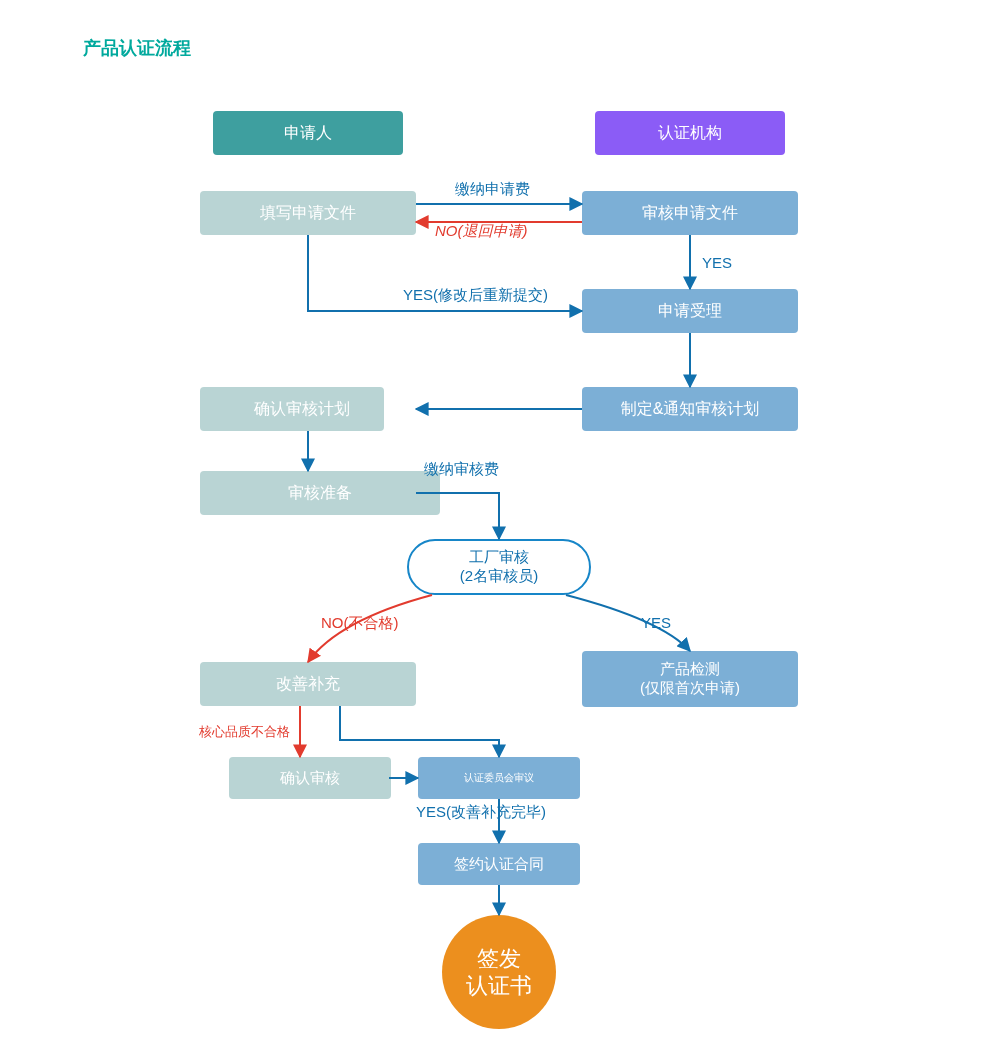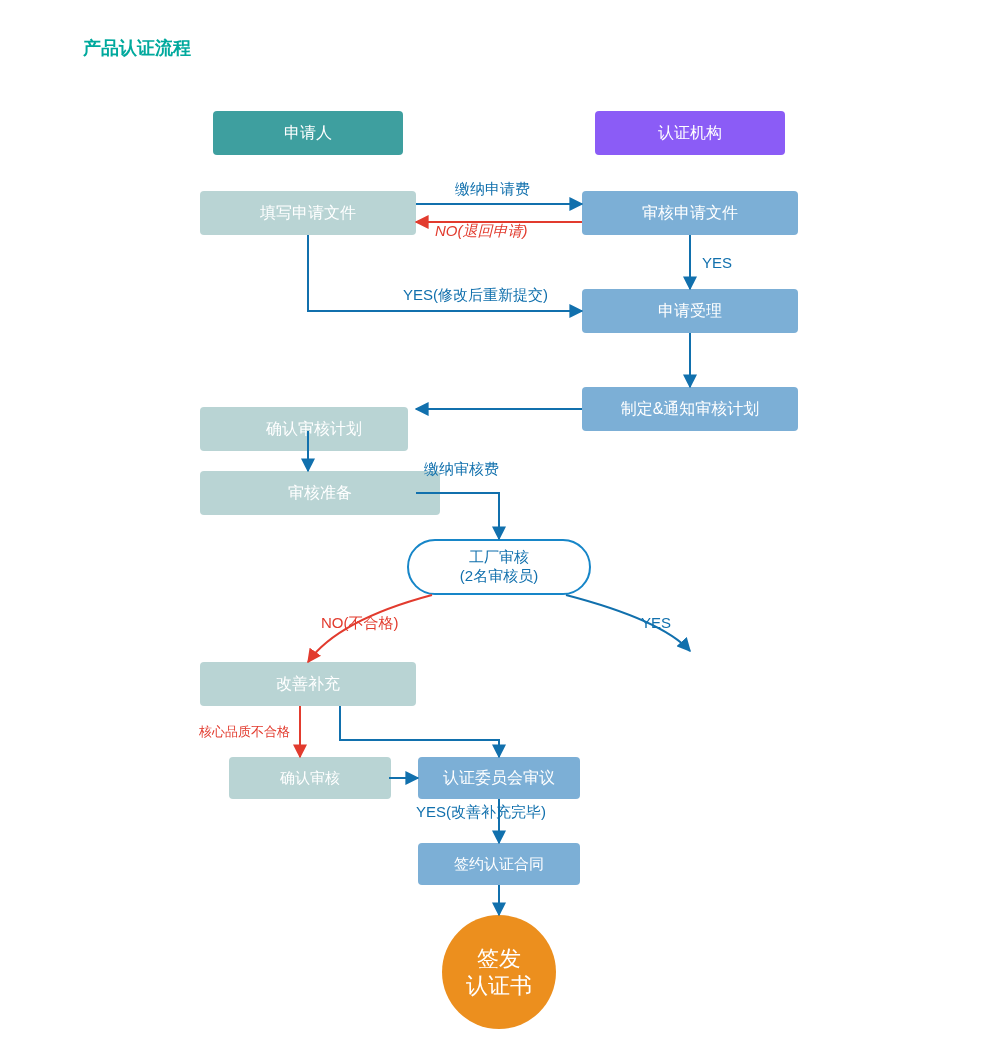--- a/index.html
+++ b/index.html
@@ -22,36 +22,42 @@
   <div class="title" style="left: 83px; top: 36px; color: rgb(0, 169, 157);">产品认证流程</div>
 
   <div class="box hdr-teal" style="left:213px;top:111px;width:190px;height:44px;">申请人</div>
   <div class="box hdr-blue" style="left:595px;top:111px;width:190px;height:44px;">认证机构</div>
 
   <div class="box lt" style="left:200px;top:191px;width:216px;height:44px;">填写申请文件</div>
   <div class="box bl" style="left:582px;top:191px;width:216px;height:44px;">审核申请文件</div>
 
   <div class="box bl" style="left:582px;top:289px;width:216px;height:44px;">申请受理</div>
 
-  <div class="box lt" style="left:200px;top:407px;width:208px;height:44px;padding-left:20px;">确认审核计划</div>
+  <div class="box lt" style="left:200px;top:387px;width:184px;height:44px;padding-left:20px;">确认审核计划</div>
   <div class="box bl" style="left:582px;top:387px;width:216px;height:44px;">制定&amp;通知审核计划</div>
 
   <div class="box lt" style="left:200px;top:471px;width:240px;height:44px;">审核准备</div>
 
   <div class="box rounded" style="left:407px;top:539px;width:184px;height:56px;font-size:15px;">
     <div>
       <div>工厂审核</div>
       <div>(2名审核员)</div>
     </div>
   </div>
 
   <div class="box lt" style="left:200px;top:662px;width:216px;height:44px;">改善补充</div>
+  <div class="box bl" style="left:582px;top:651px;width:216px;height:56px;font-size:15px;">
+    <div>
+      <div>产品检测</div>
+      <div>(仅限首次申请)</div>
+    </div>
+  </div>
 
   <div class="box lt" style="left:229px;top:757px;width:162px;height:42px;font-size:15px;">确认审核</div>
-  <div class="box bl" style="left:418px;top:757px;width:162px;height:42px;font-size:16px;">认证委员会审议</div>
+  <div class="box bl" style="left:418px;top:757px;width:162px;height:42px;font-size:10px;">认证委员会审议</div>
 
   <div class="box bl" style="left:418px;top:843px;width:162px;height:42px;font-size:15px;">签约认证合同</div>
 
   <div class="box circle" style="left:442px;top:915px;width:114px;height:114px;">
     <div>
       <div>签发</div>
       <div>认证书</div>
     </div>
   </div>
 

